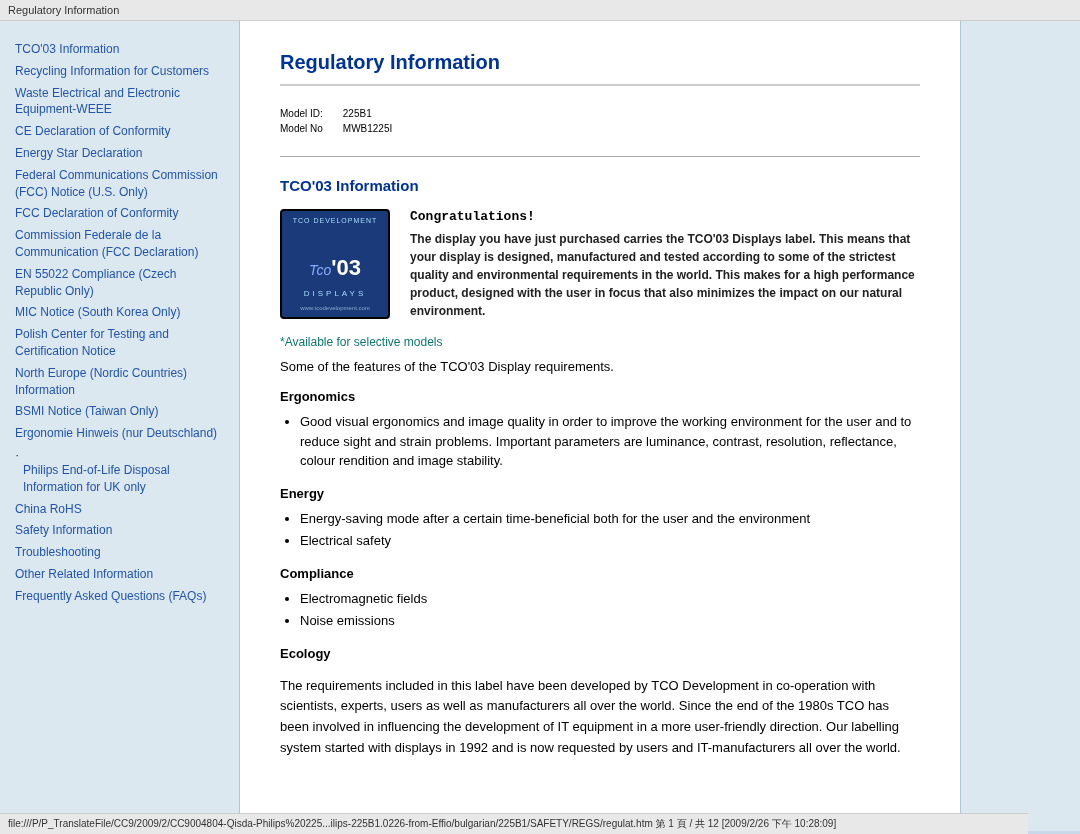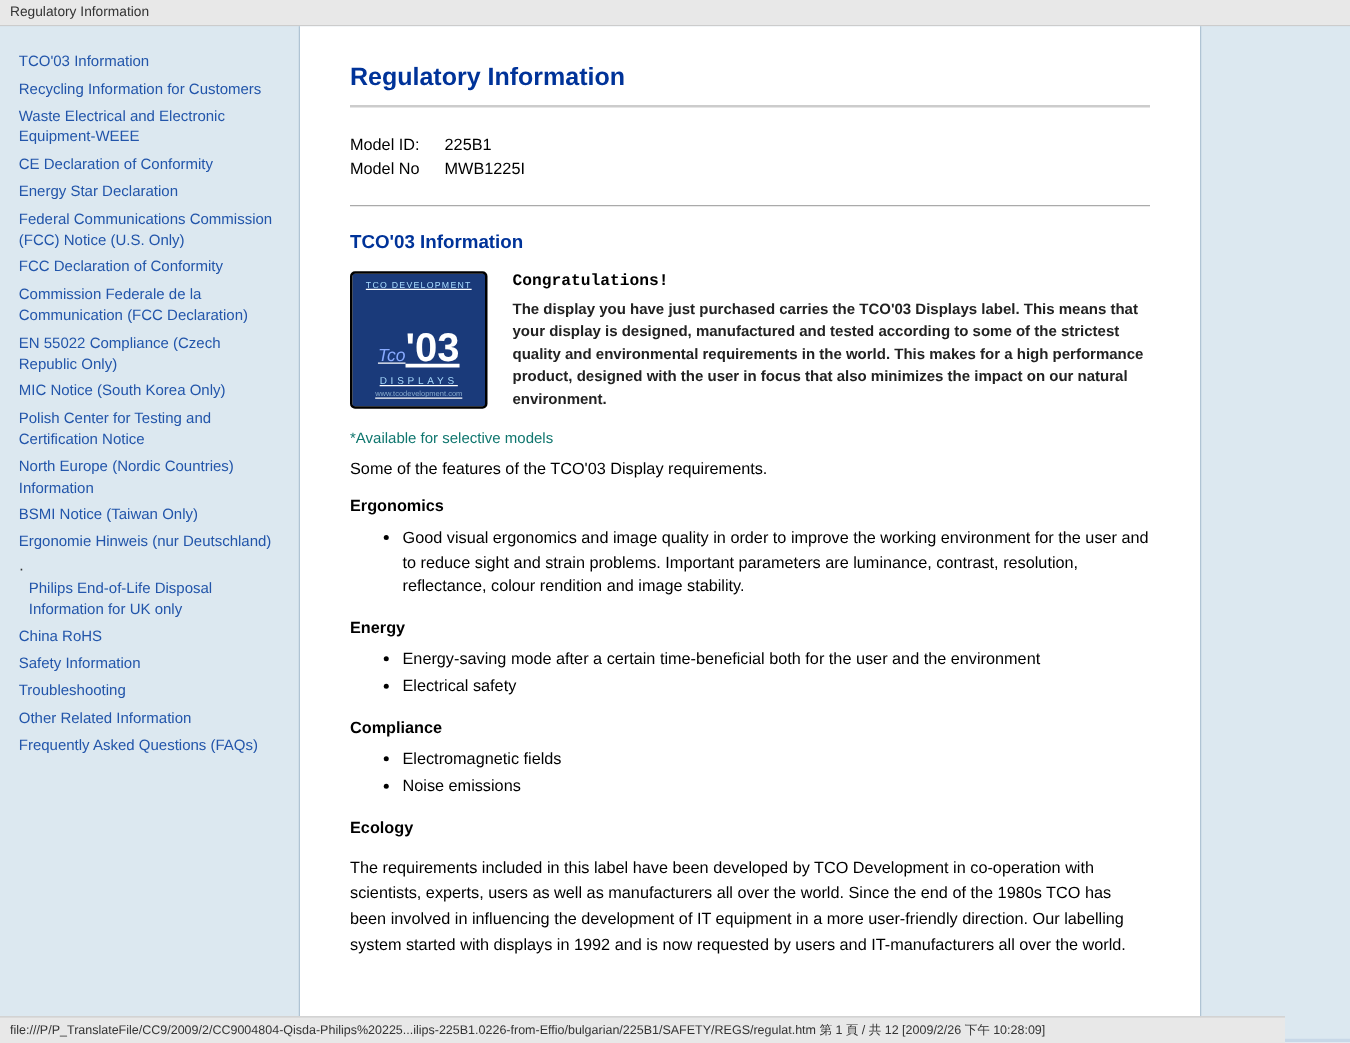--- a/index.html
+++ b/index.html
@@ -60,21 +60,21 @@
       padding-bottom: 10px;
     }
     .model-info {
       margin-bottom: 20px;
     }
     .model-info table {
       border-collapse: collapse;
     }
     .model-info td {
       padding: 2px 20px 2px 0;
-      font-size: 13px;
+      font-size: 10px;
       margin-top: 47px;
     }
     .model-info td:first-child {
       font-weight: normal;
     }
     .divider {
       border: none;
       border-top: 1px solid #aaaaaa;
       margin: 10px 0 20px 0;
     }
@@ -96,21 +96,20 @@
       background: linear-gradient(135deg, #1a3a7a 0%, #1a3a7a 100%);
       border: 2px solid #000;
       border-radius: 4px;
       display: flex;
       flex-direction: column;
       align-items: center;
       justify-content: center;
       color: white;
       position: relative;
       overflow: hidden;
-      text-decoration: underline;
     }
     .tco-logo-inner {
       width: 100%;
       height: 100%;
       display: flex;
       flex-direction: column;
       align-items: center;
       justify-content: space-between;
       padding: 6px 4px;
     }
@@ -161,21 +160,20 @@
     }
     .bullet-list {
       margin-left: 20px;
       margin-bottom: 8px;
     }
     .bullet-list li {
       font-size: 13px;
       line-height: 1.5;
       margin-bottom: 3px;
       list-style-type: disc;
-      margin-left: 22px;
     }
     .conclusion-text {
       font-size: 13px;
       line-height: 1.6;
       margin-top: 15px;
       margin-bottom: 15px;
     }
     .status-bar {
       background: #e8e8e8;
       padding: 3px 8px;
@@ -221,21 +219,21 @@
     <hr class="divider">
 
     <div class="section-title">TCO'03 Information</div>
 
     <div class="tco-box">
       <div class="tco-logo">
         <div class="tco-logo-inner">
           <div class="tco-dev-text">TCO development</div>
           <div style="display:flex;align-items:baseline;">
             <span style="font-size:14px;color:#88aaff;font-style:italic;">Tco</span>
-            <span style="font-size:32px;font-weight:bold;color:white;margin-top:24px;">'03</span>
+            <span style="font-size:22px;font-weight:bold;color:white;margin-top:24px;">'03</span>
           </div>
           <div class="tco-displays">DISPLAYS</div>
           <div class="tco-website">www.tcodevelopment.com</div>
         </div>
       </div>
       <div class="tco-text-block">
         <div class="congrats-title">Congratulations!</div>
         <p>The display you have just purchased carries the TCO'03 Displays label. This means that your display is designed, manufactured and tested according to some of the strictest quality and environmental requirements in the world. This makes for a high performance product, designed with the user in focus that also minimizes the impact on our natural environment.</p>
       </div>
     </div>

